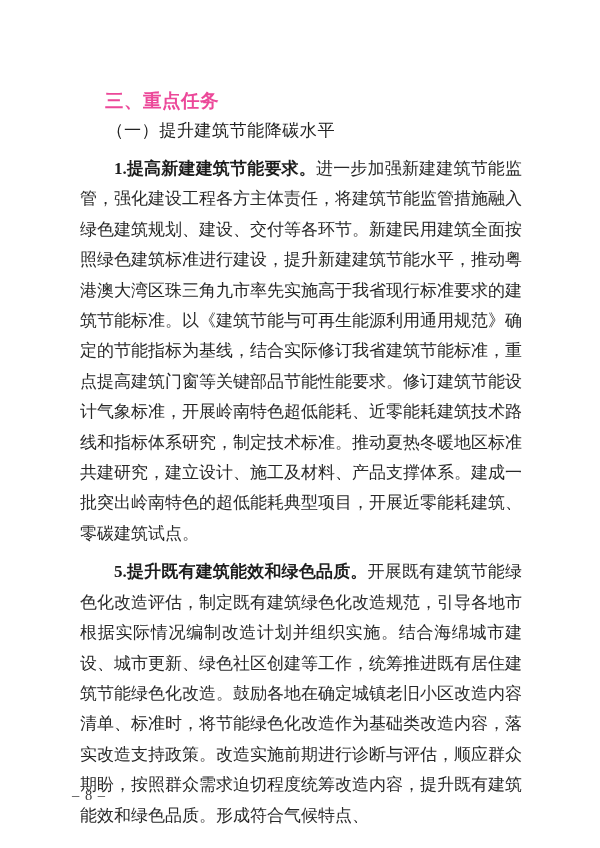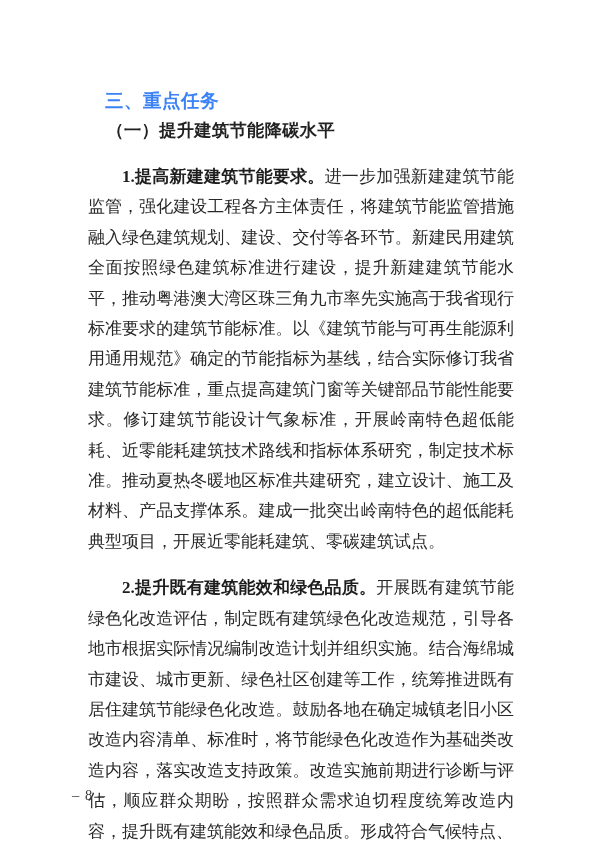--- a/index.html
+++ b/index.html
@@ -22,35 +22,35 @@
     width: 458px;
     color: #262626;
   }
   .section-heading {
     margin: 0;
     padding-left: 33px;
     font-family: "Liberation Sans", sans-serif;
     font-weight: bold;
     font-size: 18.5px;
     line-height: 30px;
-    color: #3b82f6;
+    color: #ec4899;
     letter-spacing: 0.5px;
   }
   .subsection-heading {
     margin: 0;
     text-indent: 2em;
     font-family: "Liberation Serif", serif;
-    font-weight: bold;
+    font-weight: normal;
     font-size: 17.2px;
     line-height: 30px;
     color: #222222;
     letter-spacing: 0.4px;
   }
   .body-paragraph {
-    margin: 16px;
+    margin: 8px;
     font-size: 17px;
     line-height: 30.4px;
     text-indent: 2em;
     text-align: justify;
     color: #282828;
     letter-spacing: 0;
   }
   .paragraph-lead {
     font-weight: bold;
     color: #1d1d1d;
@@ -66,16 +66,16 @@
   }
 </style>
 </head>
 <body>
 
 <div class="page">
   <div class="content">
     <h1 class="section-heading">三、重点任务</h1>
     <h2 class="subsection-heading">（一）提升建筑节能降碳水平</h2>
     <p class="body-paragraph"><span class="paragraph-lead">1.提高新建建筑节能要求。</span><span>进一步加强新建建筑节能监管，强化建设工程各方主体责任，将建筑节能监管措施融入绿色建筑规划、建设、交付等各环节。新建民用建筑全面按照绿色建筑标准进行建设，提升新建建筑节能水平，推动粤港澳大湾区珠三角九市率先实施高于我省现行标准要求的建筑节能标准。以《建筑节能与可再生能源利用通用规范》确定的节能指标为基线，结合实际修订我省建筑节能标准，重点提高建筑门窗等关键部品节能性能要求。修订建筑节能设计气象标准，开展岭南特色超低能耗、近零能耗建筑技术路线和指标体系研究，制定技术标准。推动夏热冬暖地区标准共建研究，建立设计、施工及材料、产品支撑体系。建成一批突出岭南特色的超低能耗典型项目，开展近零能耗建筑、零碳建筑试点。</span></p>
-    <p class="body-paragraph"><span class="paragraph-lead">2.提升既有建筑能效和绿色品质。</span><span>开展既有建筑节能绿色化改造评估，制定既有建筑绿色化改造规范，引导各地市根据实际情况编制改造计划并组织实施。结合海绵城市建设、城市更新、绿色社区创建等工作，统筹推进既有居住建筑节能绿色化改造。鼓励各地在确定城镇老旧小区改造内容清单、标准时，将节能绿色化改造作为基础类改造内容，落实改造支持政策。改造实施前期进行诊断与评估，顺应群众期盼，按照群众需求迫切程度统筹改造内容，提升既有建筑能效和绿色品质。形成符合气候特点、</span></p>
+    <p class="body-paragraph"><span class="paragraph-lead">5.提升既有建筑能效和绿色品质。</span><span>开展既有建筑节能绿色化改造评估，制定既有建筑绿色化改造规范，引导各地市根据实际情况编制改造计划并组织实施。结合海绵城市建设、城市更新、绿色社区创建等工作，统筹推进既有居住建筑节能绿色化改造。鼓励各地在确定城镇老旧小区改造内容清单、标准时，将节能绿色化改造作为基础类改造内容，落实改造支持政策。改造实施前期进行诊断与评估，顺应群众期盼，按照群众需求迫切程度统筹改造内容，提升既有建筑能效和绿色品质。形成符合气候特点、</span></p>
   </div>
   <div class="page-number">– 8 –</div>
 </div>
 
 </body></html>

